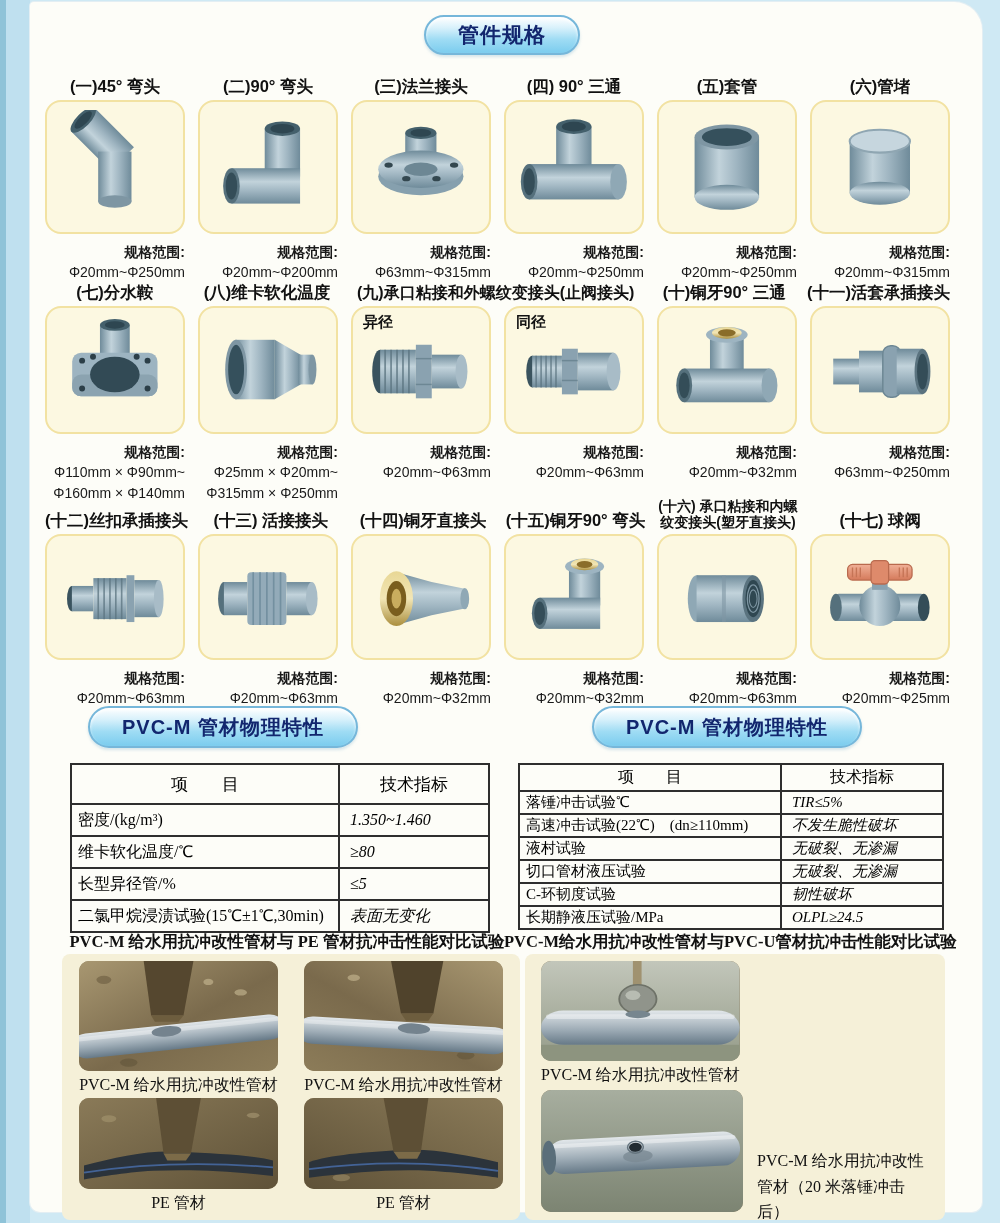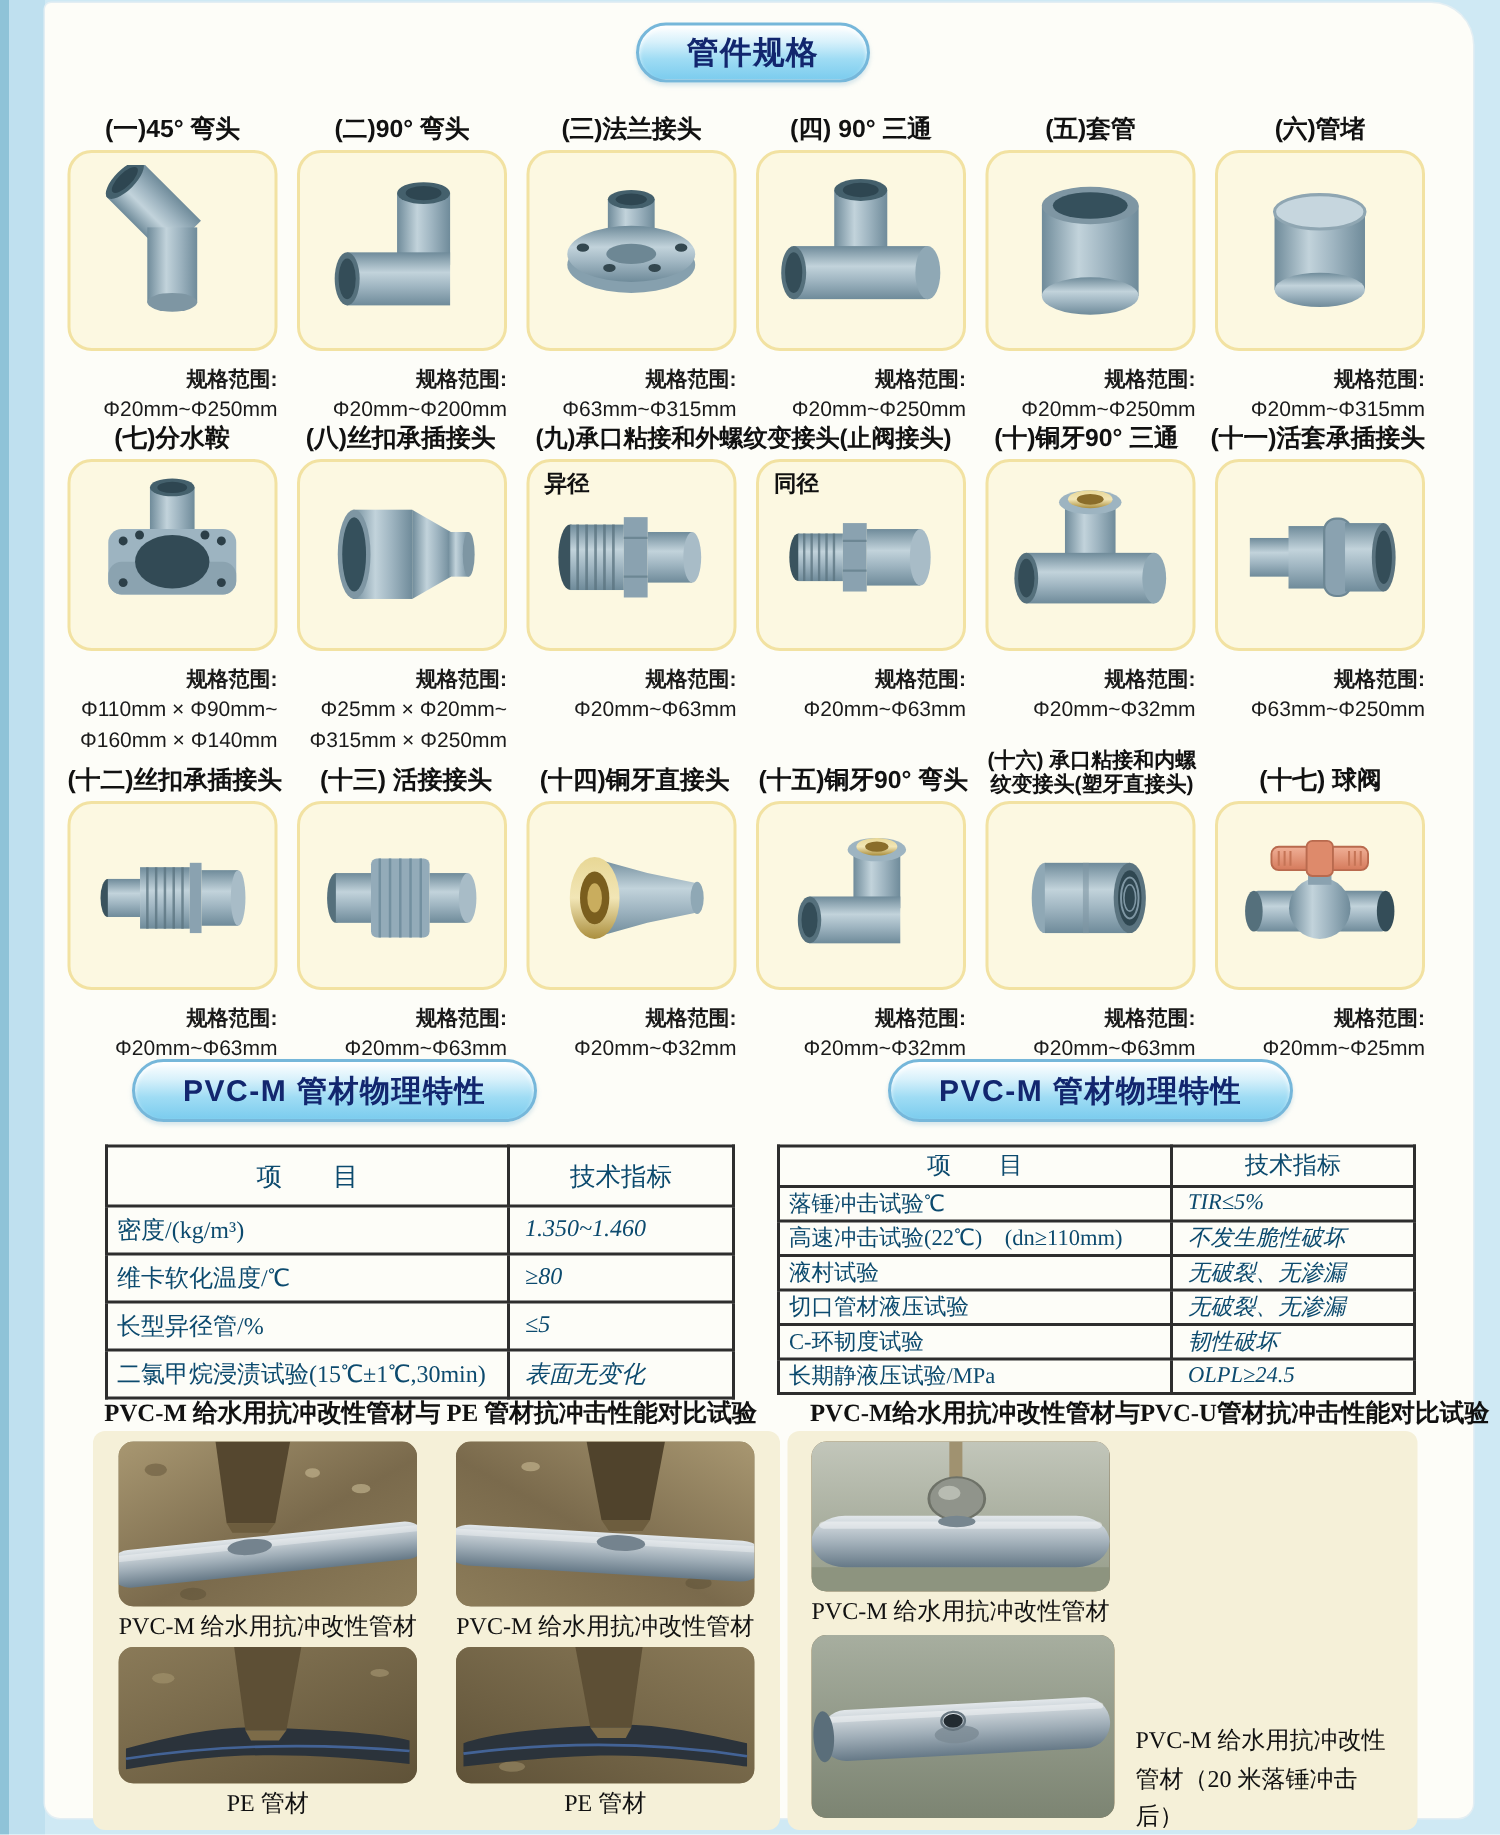--- a/index.html
+++ b/index.html
@@ -43,36 +43,36 @@
     display:flex;align-items:center;justify-content:center;margin-top:4px;
   }
   #row1 .fit-card{height:130px;} #row2 .fit-card{height:124px;} #row3 .fit-card{height:122px;}
   .fit-card svg{width:88%;height:88%;}
   .variant-tag{position:absolute;top:5px;left:10px;font-weight:bold;font-size:15px;}
   .spec-grid{margin-top:8px;}
   .fit-spec{text-align:right;font-size:14px;line-height:1.45;font-weight:500;color:#1a1a1a;}
   .spec-title{font-weight:600;}
 
   
-  .tbl{position:absolute;border-collapse:collapse;font-family:"Liberation Serif",serif;color:#0c4a6e;background:transparent;table-layout:fixed;}
+  .tbl{position:absolute;border-collapse:collapse;font-family:"Liberation Serif",serif;color:#000000;background:transparent;table-layout:fixed;}
   .tbl th,.tbl td{border:2px solid #2e2e2e;padding:0 6px;}
   .tbl th{font-weight:normal;text-align:center;}
   .tbl td{text-align:left;}
   #tbl-left{left:70px;top:763px;width:418px;font-size:16px;}
   #tbl-left th{height:38px;font-size:17px;}
   #tbl-left td{height:30px;}
   #tbl-right{left:518px;top:763px;width:424px;font-size:15px;}
   #tbl-right th{height:25px;font-size:16px;}
   #tbl-right td{height:21px;}
   .tbl td.val{padding-left:10px;font-style:italic;}
 
   
   .cmp-heading{position:absolute;top:931px;font-family:"Liberation Serif",serif;font-weight:bold;font-size:16.5px;text-align:center;white-space:nowrap;}
   #cmp-head-left{left:62px;width:450px;}
-  #cmp-head-right{left:540px;width:430px;}
+  #cmp-head-right{left:504px;width:430px;}
   .cmp-panel{position:absolute;top:954px;height:266px;background:#f5f0d8;border-radius:8px;}
   #cmp-left{left:62px;width:458px;padding:0;}
   #cmp-right{left:525px;width:420px;}
   .ph-grid{display:grid;grid-template-columns:1fr 1fr;column-gap:26px;padding:7px 17px 0 17px;}
   .photo{border-radius:10px;overflow:hidden;background:#8a7a5a;}
   .photo svg{display:block;width:100%;height:100%;}
   .photo.flip svg{transform:scaleX(-1);}
   .ph-cap{font-family:"Liberation Serif",serif;font-size:16px;text-align:center;height:27px;line-height:27px;white-space:nowrap;}
   .h1{height:110px;} .h2{height:91px;}
   .r-top{display:grid;grid-template-columns:1fr 1fr;column-gap:24px;padding:7px 16px 0 16px;}
@@ -233,21 +233,21 @@
     <div class="fit-spec">
       <div class="spec-title">规格范围:</div>
       <div class="spec-line">Φ20mm~Φ315mm</div>
     </div>
   </div>
 </section>
 
 <section class="fit-row" id="row2">
   <div class="lbl-grid">
     <div class="fit-label">(七)分水鞍</div>
-    <div class="fit-label">(八)丝扣承插接头</div>
+    <div class="fit-label">(八)维卡软化温度</div>
     <div class="fit-label span2">(九)承口粘接和外螺纹变接头(止阀接头)</div>
     <div class="fit-label">(十)铜牙90° 三通</div>
     <div class="fit-label">(十一)活套承插接头</div>
   </div>
   <div class="card-grid">
     <div class="fit-card">
       <svg viewBox="0 0 110 110">
         <rect x="40" y="10" width="30" height="30" fill="url(#pipeV)"></rect>
         <ellipse cx="55" cy="10" rx="15" ry="6" fill="#44606c"></ellipse>
         <ellipse cx="55" cy="10" rx="10" ry="3.8" fill="#2e4651"></ellipse>

